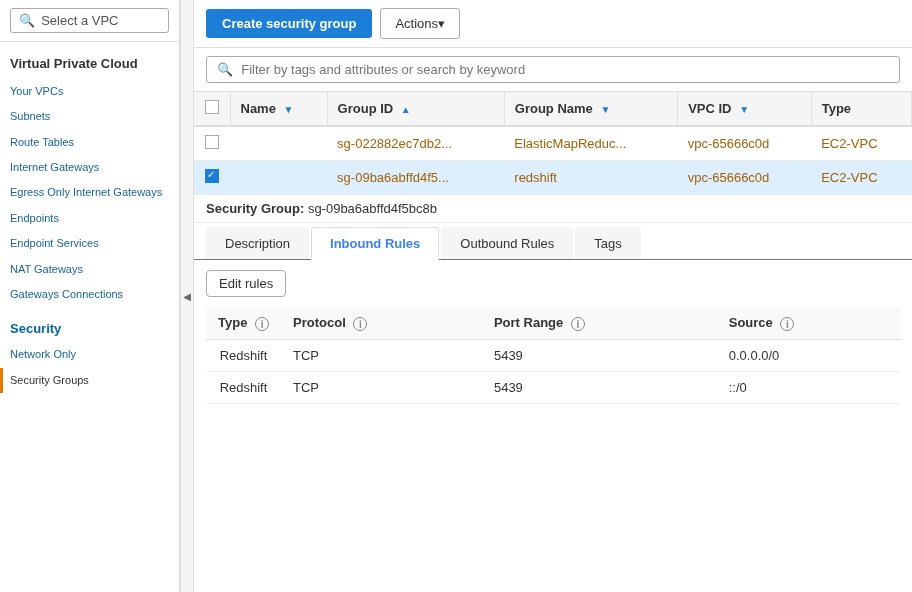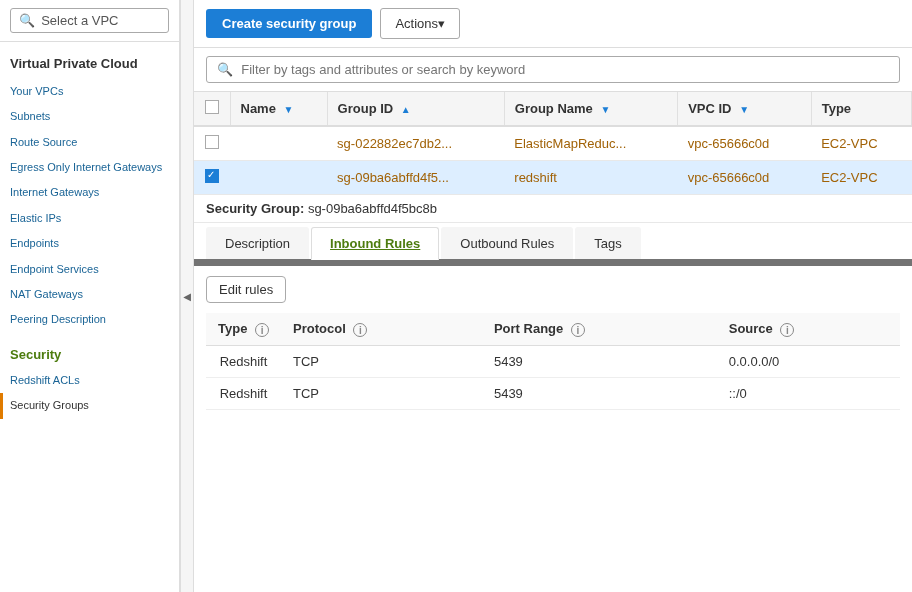--- a/index.html
+++ b/index.html
@@ -48,21 +48,21 @@
     .sidebar-item.active {
       color: #333;
       border-left: 3px solid #e07b00;
       padding-left: 7px;
       font-weight: normal;
     }
     .sidebar-security-title {
       padding: 14px 10px 6px 10px;
       font-weight: bold;
       font-size: 13px;
-      color: #4d7c0f;
+      color: #0369a1;
     }
 
     
     .collapse-handle {
       width: 14px;
       min-width: 14px;
       background: #f5f5f5;
       border-left: 1px solid #ddd;
       border-right: 1px solid #ddd;
       display: flex;
@@ -194,44 +194,43 @@
       font-size: 13px;
       color: #333;
       background: #fff;
       border-bottom: 1px solid #e8e8e8;
     }
     .sg-label strong { font-weight: bold; }
 
     
     .tabs-bar {
       display: flex;
-      border-bottom: 7px solid #737373;
+      border-bottom: 1px solid #737373;
       background: #fff;
       padding: 0 12px;
     }
     .tab {
       padding: 8px 18px;
       cursor: pointer;
       border: 1px solid transparent;
       border-bottom: none;
       font-size: 13px;
       color: #333;
       margin-right: 2px;
       margin-top: 4px;
       background: #f5f5f5;
       border-radius: 3px 3px 0 0;
     }
     .tab.active {
       background: #fff;
       border: 1px solid #ddd;
       border-bottom: 1px solid #fff;
-      color: #4d7c0f;
+      color: #3b82f6;
       font-weight: bold;
       margin-bottom: -1px;
-      text-decoration: underline;
     }
 
     
     .rules-section {
       padding: 10px 12px;
       overflow-y: auto;
       flex: 1;
     }
     .btn-outline {
       background: #fff;
@@ -287,31 +286,30 @@
     <div class="vpc-select-box">
       <span class="search-icon-sm">🔍</span>
       <span>Select a VPC</span>
     </div>
   </div>
 
   <div class="sidebar-section-title">Virtual Private Cloud</div>
 
   <div class="sidebar-item">Your VPCs</div>
   <div class="sidebar-item">Subnets</div>
-  <div class="sidebar-item">Route Source</div>
+  <div class="sidebar-item">Route Tables</div>
+  <div class="sidebar-item">Internet Gateways</div>
   <div class="sidebar-item">Egress Only Internet Gateways</div>
-  <div class="sidebar-item">Internet Gateways</div>
-  <div class="sidebar-item">Elastic IPs</div>
   <div class="sidebar-item">Endpoints</div>
   <div class="sidebar-item">Endpoint Services</div>
   <div class="sidebar-item">NAT Gateways</div>
-  <div class="sidebar-item">Peering Description</div>
+  <div class="sidebar-item">Gateways Connections</div>
 
   <div class="sidebar-security-title">Security</div>
-  <div class="sidebar-item">Redshift ACLs</div>
+  <div class="sidebar-item">Network Only</div>
   <div class="sidebar-item active">Security Groups</div>
 </div>
 
 <div class="collapse-handle">◀</div>
 
 <div class="main">
 
   <div class="toolbar">
     <button class="btn-primary">Create security group</button>
     <button class="btn-secondary">

